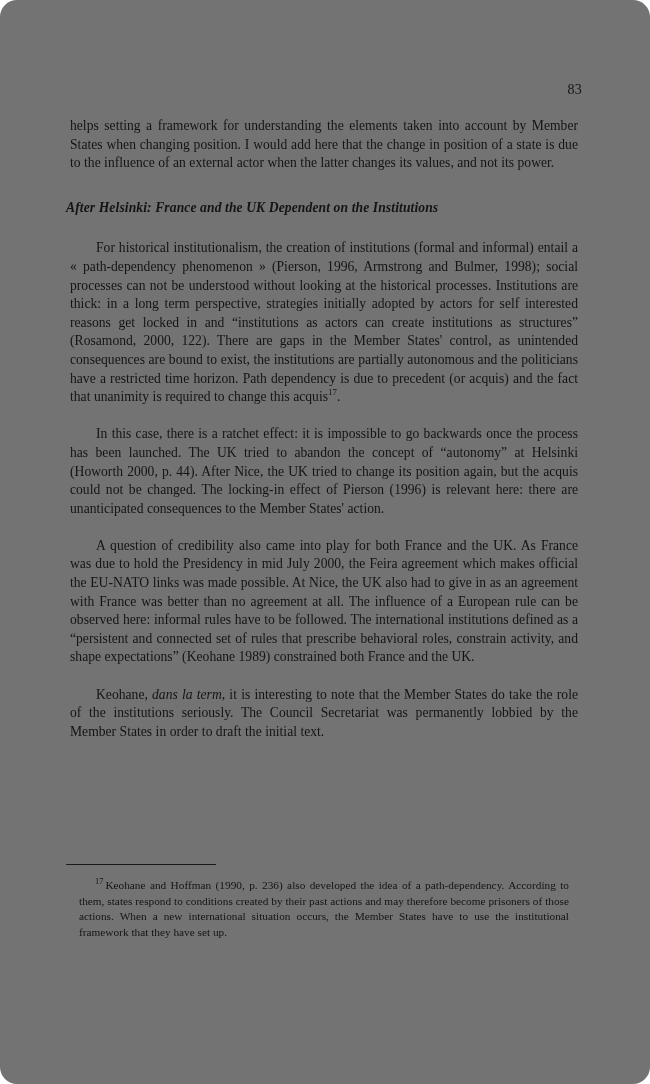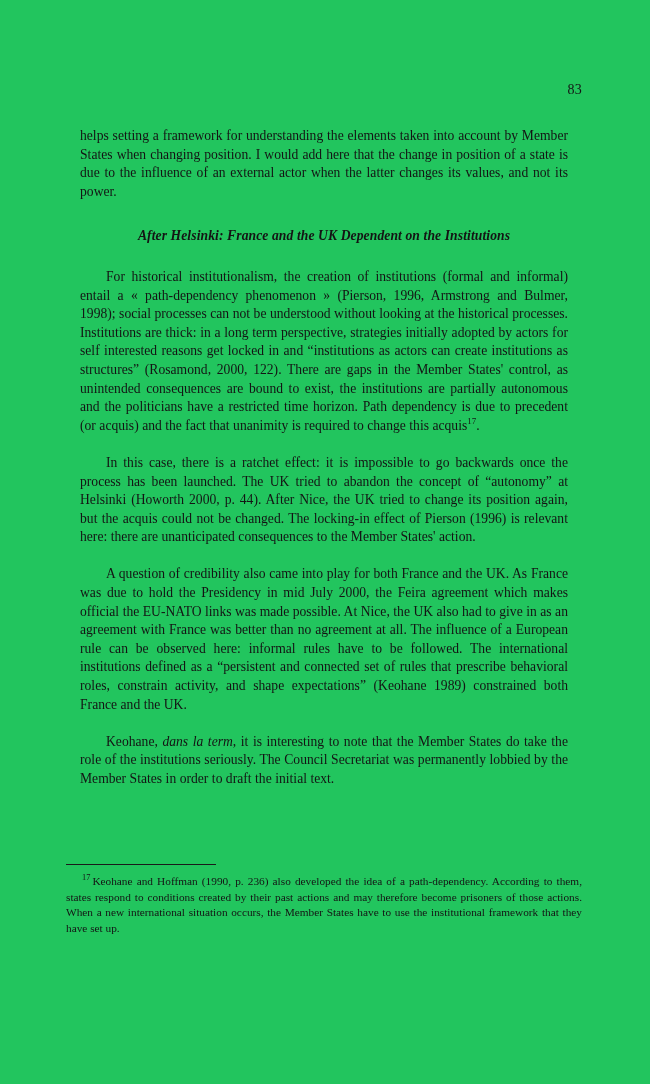--- a/index.html
+++ b/index.html
@@ -4,62 +4,62 @@
 <style>
   html, body {
     margin: 0;
     padding: 0;
     background: #ffffff;
   }
   .page {
     position: relative;
     width: 650px;
     height: 1084px;
-    background: #22c55e;
+    background: #737373;
     overflow: hidden;
     font-family: "Liberation Serif", "DejaVu Serif", serif;
     color: #141414;
+    border-radius: 17px;
   }
   .page-number {
     position: absolute;
     top: 82px;
     left: 66px;
     width: 516px;
     text-align: right;
     font-size: 14px;
     line-height: 16px;
     letter-spacing: 0.2px;
   }
   .content {
     position: absolute;
     top: 113px;
     left: 66px;
     width: 516px;
   }
   p.body-par {
-    margin: 14px;
+    margin: 4px;
     font-size: 13.6px;
     line-height: 18.6px;
     text-align: justify;
     text-justify: inter-word;
     letter-spacing: 0.02px;
   }
   p.body-par + p.body-par {
     margin-top: 18.6px;
   }
   p.body-par.indent {
     text-indent: 26px;
   }
   h2.section-heading {
     margin: 26px 0 22px 0;
     font-size: 13.6px;
     line-height: 18.6px;
     font-weight: bold;
     font-style: italic;
-    text-align: center;
     letter-spacing: 0.1px;
   }
   .italic-phrase {
     font-style: italic;
   }
   sup.footnote-ref {
     font-size: 9px;
     vertical-align: super;
     line-height: 0;
   }
@@ -70,21 +70,21 @@
     width: 516px;
   }
   .footnote-rule {
     width: 150px;
     height: 0;
     border: 0;
     border-top: 1.3px solid #1a1a1a;
     margin: 0 0 9px 0;
   }
   p.footnote-text {
-    margin: 0;
+    margin: 13px;
     font-size: 11.3px;
     line-height: 15.6px;
     text-align: justify;
     text-justify: inter-word;
     text-indent: 16px;
   }
   sup.footnote-marker {
     font-size: 8.4px;
     vertical-align: super;
     line-height: 0;

